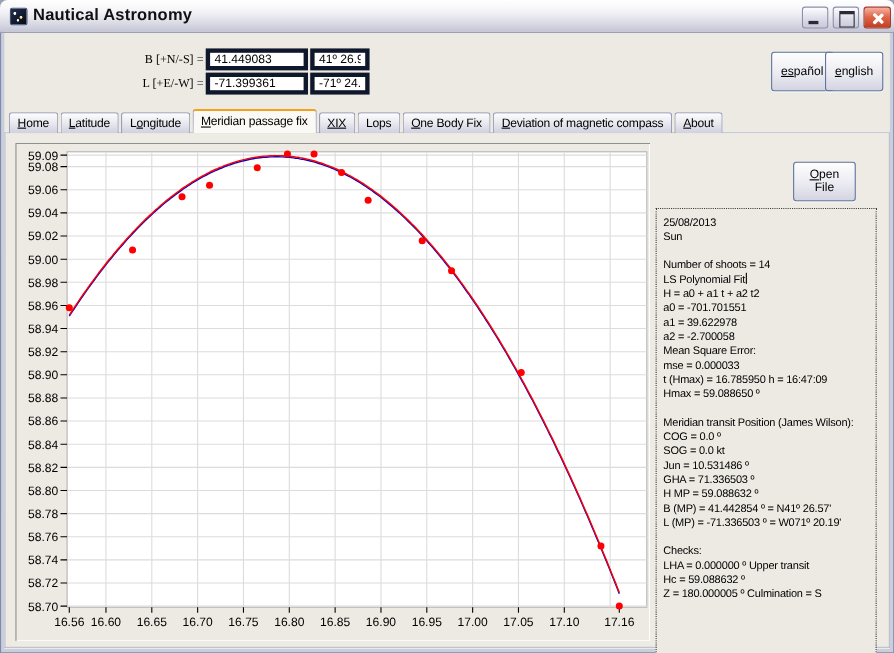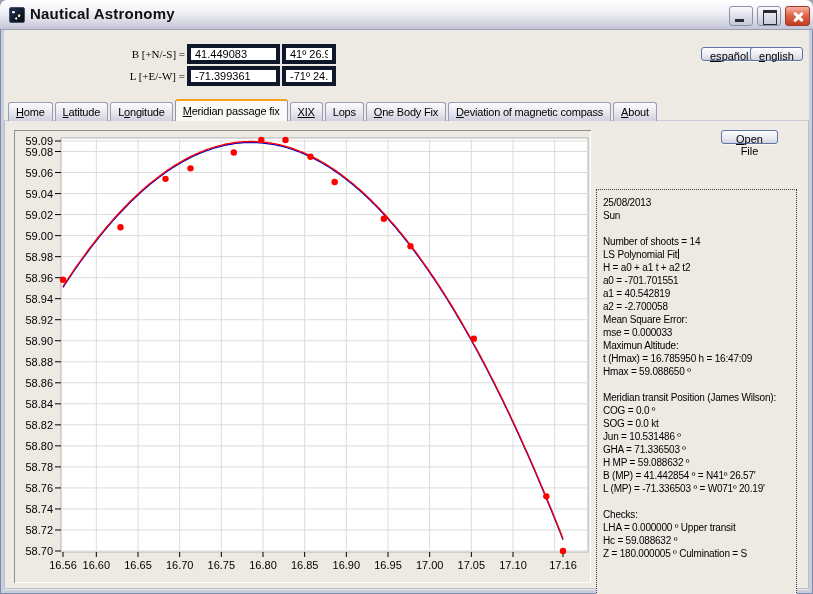--- a/index.html
+++ b/index.html
@@ -69,29 +69,29 @@
     position:absolute; height:20px; border:4px solid #0f172a; background:#fff;
     font-family:"Liberation Sans", sans-serif; font-size:11px; color:#000;
     padding:2px 4px; outline:none;
   }
   .b-dec { left:187px; top:44px; width:93px; }
   .b-dm  { left:282px; top:44px; width:54px; }
   .l-dec { left:187px; top:66px; width:93px; }
   .l-dm  { left:282px; top:66px; width:54px; }
   
   .xpbtn {
-    position:absolute; height:14px; border:1px solid #5E74A2; border-radius:3px;
+    position:absolute; height:36px; border:1px solid #5E74A2; border-radius:3px;
     background:linear-gradient(180deg,#FEFEFE,#E9E9F1 60%,#D4D4E2);
     font-family:"Liberation Sans", sans-serif; font-size:11px; color:#000;
     padding:2px 8px 3px; cursor:default; text-align:center;
     box-shadow:0 1px 0 rgba(255,255,255,0.6);
   }
   .btn-es { left:701px; top:47px; }
   .btn-en { left:750px; top:47px; }
-  .btn-open { left:721px; top:130px; width:57px; }
+  .btn-open { left:721px; top:147px; width:57px; }
   
   .tabbar {
     position:absolute; left:8px; top:99px; right:6px; height:22px;
     display:flex; align-items:flex-end; gap:2px; z-index:3;
   }
   .tab {
     height:19px; padding:0 7px; display:flex; align-items:center;
     font-size:11px; letter-spacing:-0.2px; color:#000; white-space:nowrap;
     background:linear-gradient(180deg,#FDFDFE,#E4E4ED 60%,#D0D0DF);
     border:1px solid #9A9DB8; border-bottom:none; border-radius:3px 3px 0 0;
@@ -303,25 +303,24 @@
   <button class="xpbtn btn-open"><u>O</u>pen File</button>
 
   <div class="infopanel" id="info-panel">
       <div class="info-line">25/08/2013</div>
       <div class="info-line">Sun</div>
       <div class="info-line">&nbsp;</div>
       <div class="info-line">Number of shoots = 14</div>
       <div class="info-line">LS Polynomial Fit<span class="caret"></span></div>
       <div class="info-line">H = a0 + a1 t + a2 t2</div>
       <div class="info-line">a0 = -701.701551</div>
-      <div class="info-line">a1 = 40.542819</div>
+      <div class="info-line">a1 = 39.622978</div>
       <div class="info-line">a2 = -2.700058</div>
       <div class="info-line">Mean Square Error:</div>
       <div class="info-line">mse = 0.000033</div>
-      <div class="info-line">Maximun Altitude:</div>
       <div class="info-line">t (Hmax) = 16.785950 h = 16:47:09</div>
       <div class="info-line">Hmax = 59.088650 º</div>
       <div class="info-line">&nbsp;</div>
       <div class="info-line">Meridian transit Position (James Wilson):</div>
       <div class="info-line">COG = 0.0 º</div>
       <div class="info-line">SOG = 0.0 kt</div>
       <div class="info-line">Jun = 10.531486 º</div>
       <div class="info-line">GHA = 71.336503 º</div>
       <div class="info-line">H MP = 59.088632 º</div>
       <div class="info-line">B (MP) = 41.442854 º = N41º 26.57'</div>

